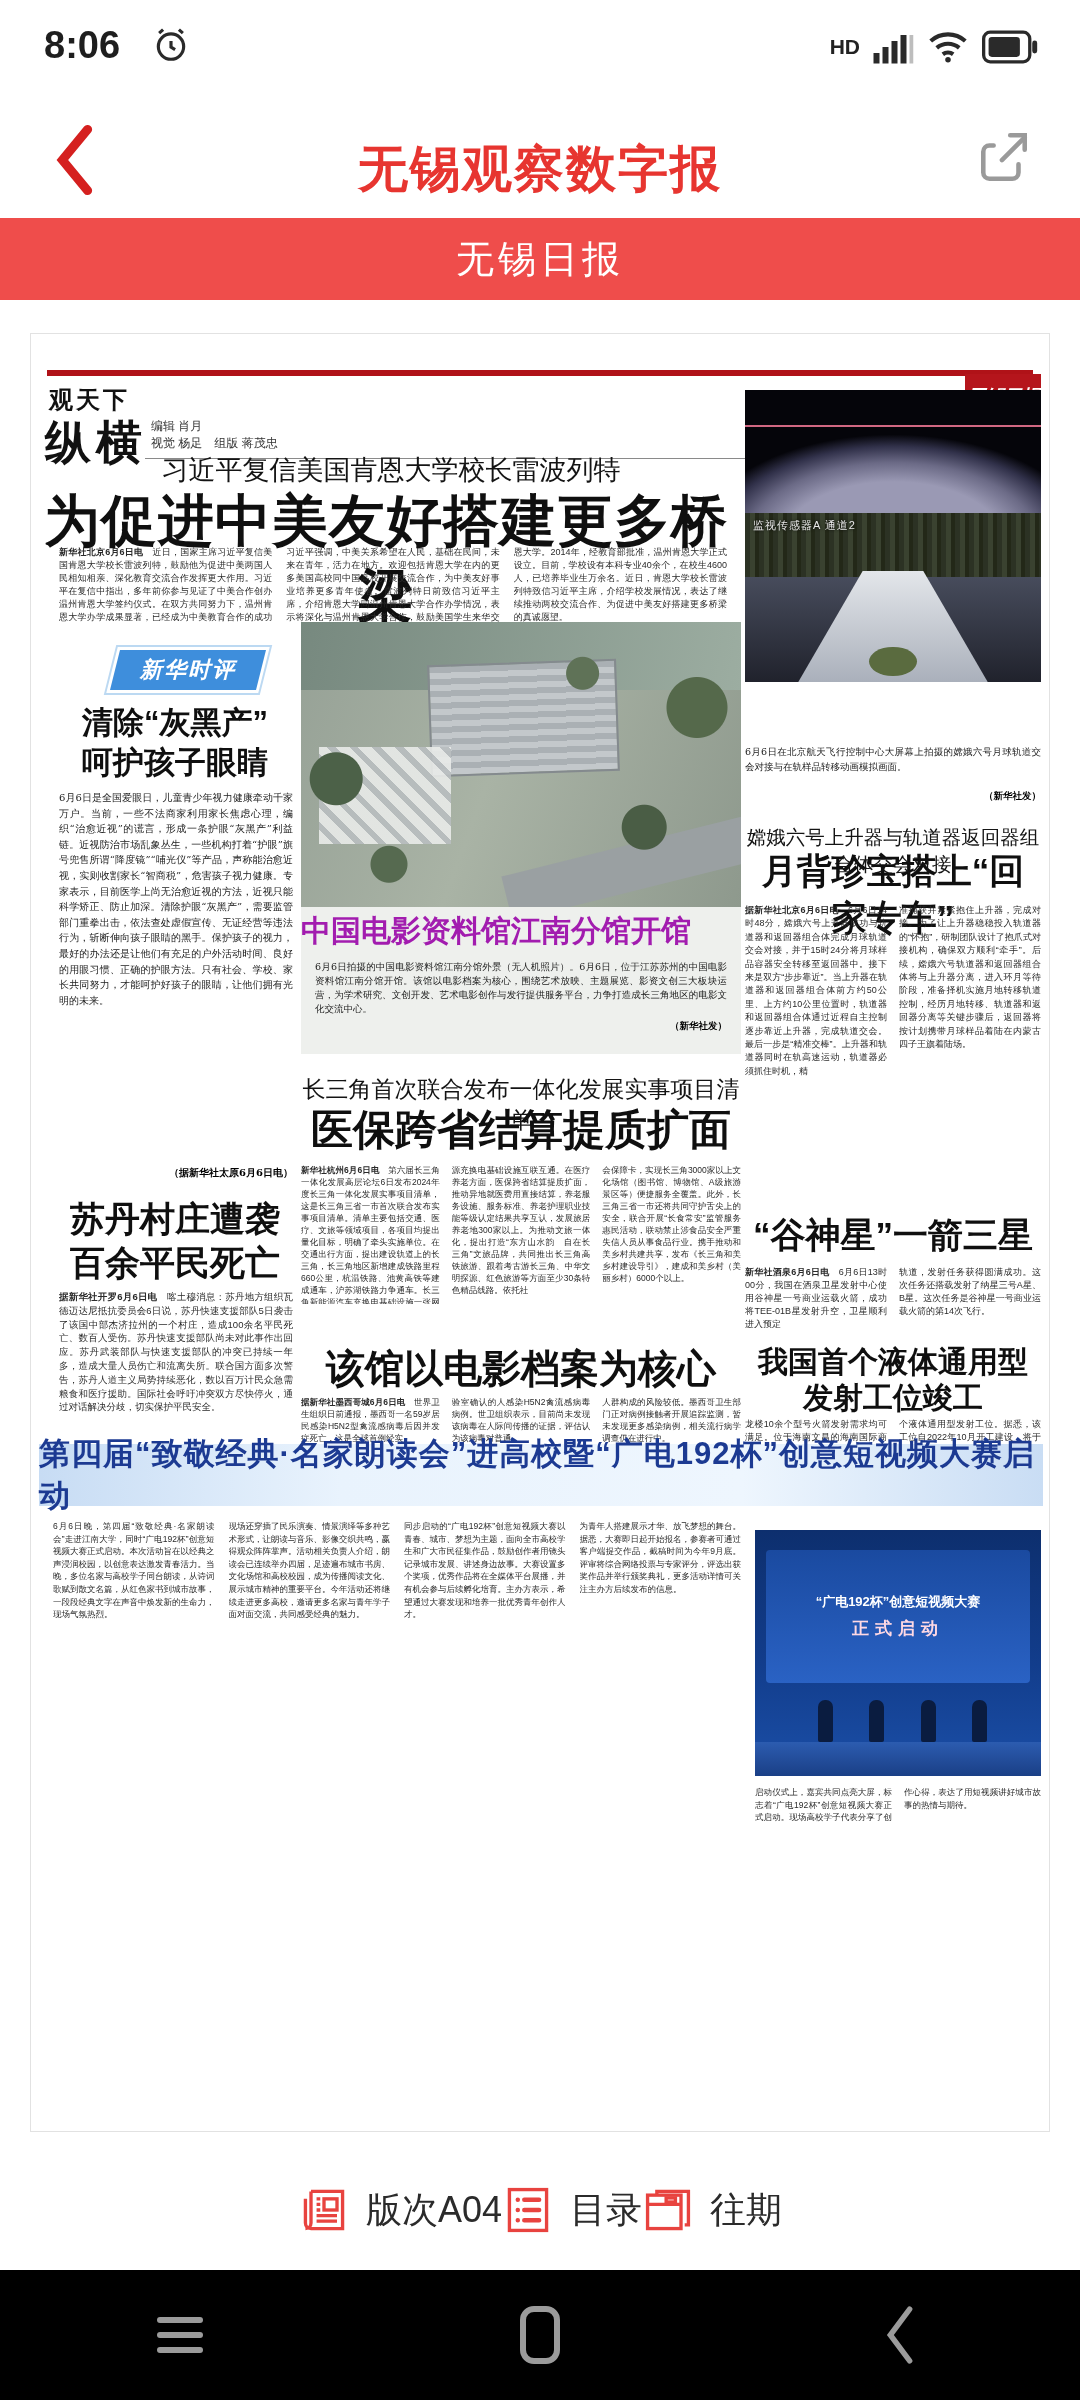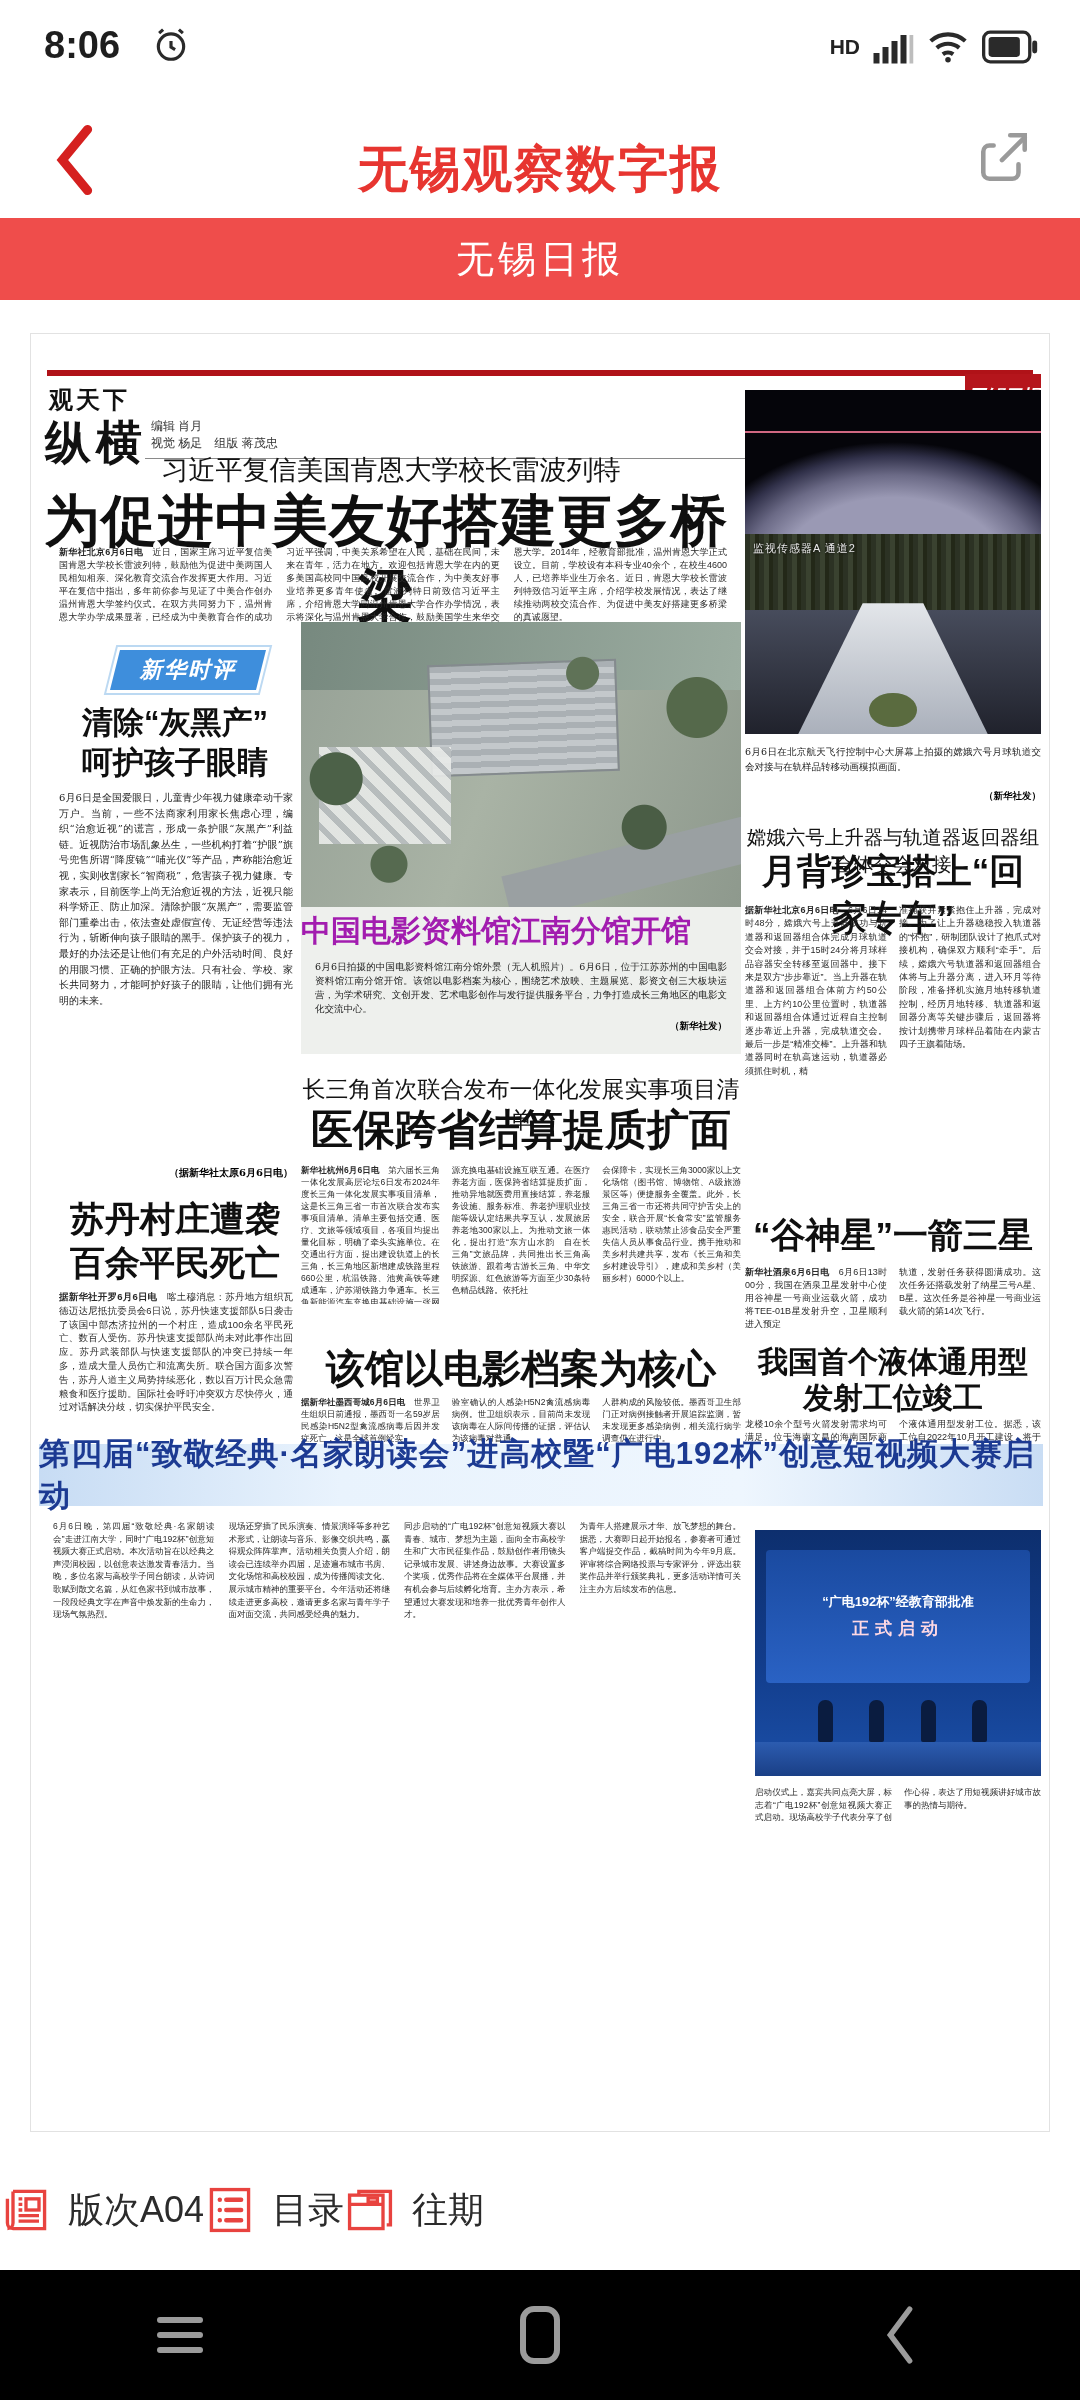--- a/index.html
+++ b/index.html
@@ -56,21 +56,21 @@
   .aerial .bigroof{position:absolute;left:29%;top:14%;width:42%;height:38%;transform:rotate(-2deg);
      background:repeating-linear-gradient(#aab0b4 0 6px,#c3c8cb 6px 12px);border:2px solid #848a8e;}
   .aerial .houses{position:absolute;left:4%;top:44%;width:30%;height:34%;
      background:repeating-linear-gradient(45deg,#e9ebe9 0 10px,#b9bec0 10px 16px);opacity:.9;}
   .aerial .road{position:absolute;right:-6%;bottom:6%;width:60%;height:16%;transform:rotate(-14deg);background:#9aa0a2;}
   .filmtitle{position:absolute;left:0;top:285px;width:440px;height:48px;line-height:48px;text-align:left;
      font-size:30px;font-weight:800;color:#a21caf;}
   .filmcap{position:absolute;left:14px;top:338px;width:412px;font-size:9.5px;line-height:14px;text-align:justify;color:#222;}
   .filmcredit{position:absolute;right:14px;top:398px;font-size:9.5px;}
   
-  .moon{left:714px;top:56px;width:296px;height:344px;background:#05050a;overflow:hidden;}
+  .moon{left:714px;top:56px;width:296px;height:292px;background:#05050a;overflow:hidden;}
   .moon .sky{position:absolute;left:0;top:0;width:100%;height:42%;
      background:radial-gradient(ellipse 90% 120% at 50% 125%,#9a99b4 0 42%,#6b6a86 55%,#31314a 66%,#05050a 74%);}
   .moon .pink{position:absolute;left:0;top:12%;width:100%;height:2px;background:#e8738f;opacity:.9;}
   .moon .mid{position:absolute;left:0;top:42%;width:100%;height:22%;
      background:repeating-linear-gradient(90deg,#2c3224 0 5px,#3a4230 5px 10px,#232818 10px 14px);}
   .moon .lbl{position:absolute;left:8px;top:44%;color:#e8e8e8;font-size:11px;letter-spacing:1px;text-shadow:0 0 3px #000;}
   .moon .bot{position:absolute;left:0;top:64%;width:100%;height:36%;background:linear-gradient(#474c5c,#20222c);}
   .moon .wedge{position:absolute;left:18%;top:62%;width:64%;height:38%;background:linear-gradient(#e3e6ea,#aab0bb);
      clip-path:polygon(0 100%,34% 0,66% 0,100% 100%);}
   .moon .pod{position:absolute;left:42%;bottom:2%;width:16%;height:10%;background:#5a6b3f;border-radius:50%;}
@@ -80,21 +80,21 @@
      display:flex;align-items:center;justify-content:center;}
   .eventstrip span{font-size:31px;font-weight:800;color:#1c3a92;letter-spacing:1px;}
   .stage{left:724px;top:1196px;width:286px;height:246px;overflow:hidden;background:linear-gradient(180deg,#0d2f6e,#123d8c 55%,#1b4fa8);}
   .stage .scr{position:absolute;left:4%;top:8%;width:92%;height:54%;border-radius:4px;
      background:linear-gradient(#1a4aa0,#2a62c4);display:flex;flex-direction:column;align-items:center;justify-content:center;gap:6px;}
   .stage .scr .t1{color:#fff;font-size:13px;font-weight:700;}
   .stage .scr .t2{color:#ffd9e4;font-size:17px;font-weight:800;letter-spacing:6px;}
   .stage .floor{position:absolute;left:0;bottom:0;width:100%;height:14%;background:linear-gradient(#2c5cb0,#1a3f86);}
   .stage .fig{position:absolute;bottom:14%;width:15px;height:42px;background:#0a1c40;border-radius:7px 7px 2px 2px;}
   
-  .toolbar{left:0;top:2150px;width:1080px;height:120px;background:#fff;display:flex;align-items:center;justify-content:flex-start;}
+  .toolbar{left:0;top:2150px;width:1080px;height:120px;background:#fff;display:flex;align-items:center;justify-content:center;}
   .tbitem{display:flex;align-items:center;gap:16px;}
   .tbitem span{font-size:36px;color:#2b2b2b;}
   
   .navbar{left:0;top:2270px;width:1080px;height:130px;background:#000;display:flex;align-items:center;}
   .navslot{flex:1;display:flex;align-items:center;justify-content:center;}
   .burger div{width:46px;height:6px;background:#9b9b9b;border-radius:3px;margin:9px 0;}
   .homebtn{width:40px;height:58px;border:6px solid #9b9b9b;border-radius:14px;box-sizing:border-box;}
 </style>
 </head>
 <body>
@@ -252,21 +252,21 @@
       <span>第四届“致敬经典·名家朗读会”进高校暨“广电192杯”创意短视频大赛启动</span>
     </div>
     <div class="abs cols" style="left:22px;top:1186px;width:688px;height:538px;gap:14px;">
       <div class="col" style="font-size:8.5px;line-height:12.6px;">6月6日晚，第四届“致敬经典·名家朗读会”走进江南大学，同时“广电192杯”创意短视频大赛正式启动。本次活动旨在以经典之声浸润校园，以创意表达激发青春活力。当晚，多位名家与高校学子同台朗读，从诗词歌赋到散文名篇，从红色家书到城市故事，一段段经典文字在声音中焕发新的生命力，现场气氛热烈。</div>
       <div class="col" style="font-size:8.5px;line-height:12.6px;">现场还穿插了民乐演奏、情景演绎等多种艺术形式，让朗读与音乐、影像交织共鸣，赢得观众阵阵掌声。活动相关负责人介绍，朗读会已连续举办四届，足迹遍布城市书房、文化场馆和高校校园，成为传播阅读文化、展示城市精神的重要平台。今年活动还将继续走进更多高校，邀请更多名家与青年学子面对面交流，共同感受经典的魅力。</div>
       <div class="col" style="font-size:8.5px;line-height:12.6px;">同步启动的“广电192杯”创意短视频大赛以青春、城市、梦想为主题，面向全市高校学生和广大市民征集作品，鼓励创作者用镜头记录城市发展、讲述身边故事。大赛设置多个奖项，优秀作品将在全媒体平台展播，并有机会参与后续孵化培育。主办方表示，希望通过大赛发现和培养一批优秀青年创作人才。</div>
       <div class="col" style="font-size:8.5px;line-height:12.6px;">为青年人搭建展示才华、放飞梦想的舞台。据悉，大赛即日起开始报名，参赛者可通过客户端提交作品，截稿时间为今年9月底。评审将综合网络投票与专家评分，评选出获奖作品并举行颁奖典礼，更多活动详情可关注主办方后续发布的信息。</div>
     </div>
     <div class="abs stage">
       <div class="scr">
-        <div class="t1">“广电192杯”经教育部批准</div>
+        <div class="t1">“广电192杯”创意短视频大赛</div>
         <div class="t2">正式启动</div>
       </div>
       <div class="fig" style="left:22%;"></div>
       <div class="fig" style="left:40%;"></div>
       <div class="fig" style="left:58%;"></div>
       <div class="fig" style="left:76%;"></div>
       <div class="floor"></div>
     </div>
     <div class="abs" style="left:724px;top:1452px;width:286px;height:270px;font-size:8.5px;line-height:12.6px;text-align:justify;color:#2a2a2a;column-count:2;column-gap:12px;overflow:hidden;">启动仪式上，嘉宾共同点亮大屏，标志着“广电192杯”创意短视频大赛正式启动。现场高校学子代表分享了创作心得，表达了用短视频讲好城市故事的热情与期待。</div>
 

